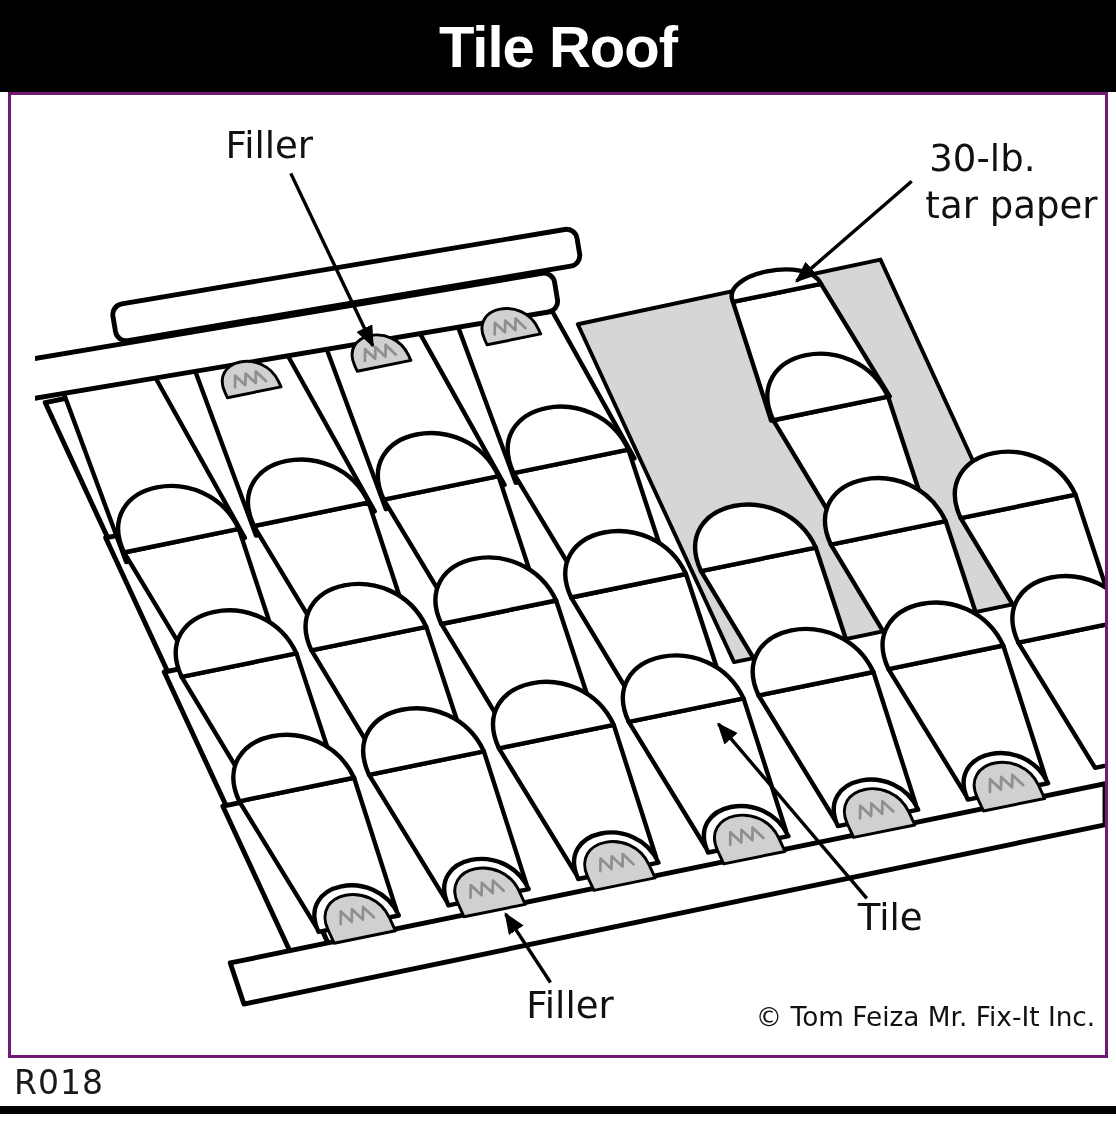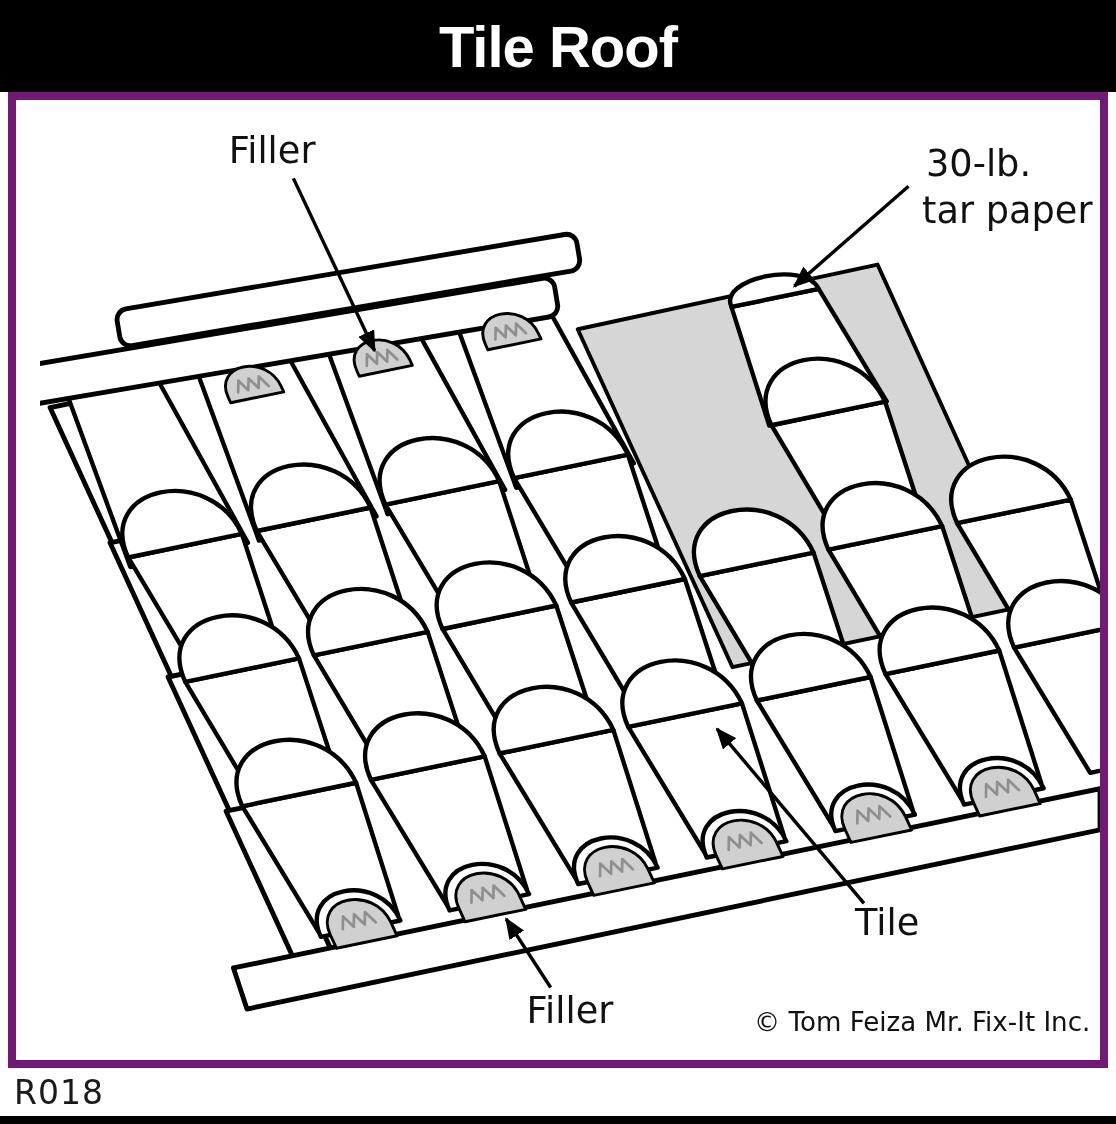--- a/index.html
+++ b/index.html
@@ -1,19 +1,19 @@
 <!DOCTYPE html>
 <html><head>
 <meta charset="utf-8">
 <style>
   html,body{margin:0;padding:0;background:#ffffff;}
   body{width:1116px;height:1124px;font-family:"DejaVu Sans",sans-serif;overflow:hidden;}
   .header{height:92px;background:#000;display:flex;align-items:center;justify-content:center;}
   .header .title{color:#fff;font-family:"Liberation Sans",sans-serif;font-weight:bold;font-size:58px;letter-spacing:-1px;text-align:center;}
-  .frame{margin:0 8px;border:8px solid #701a75;height:960px;background:#fff;position:relative;padding-left:24px;}
+  .frame{margin:0 8px;border:3px solid #701a75;height:960px;background:#fff;position:relative;padding-left:24px;}
   .frame svg{display:block;width:100%;height:100%;}
   .codebar{height:48px;display:flex;align-items:center;}
   .codebar .code{font-size:33px;color:#1a1a1a;padding-left:14px;letter-spacing:1px;text-align:center;}
   .footer{height:8px;background:#000;}
   .lbl{font-family:"DejaVu Sans",sans-serif;font-size:38px;fill:#111;}
   .lbl-small{font-family:"DejaVu Sans",sans-serif;font-size:27px;fill:#111;}
 </style>
 </head>
 <body>
 

